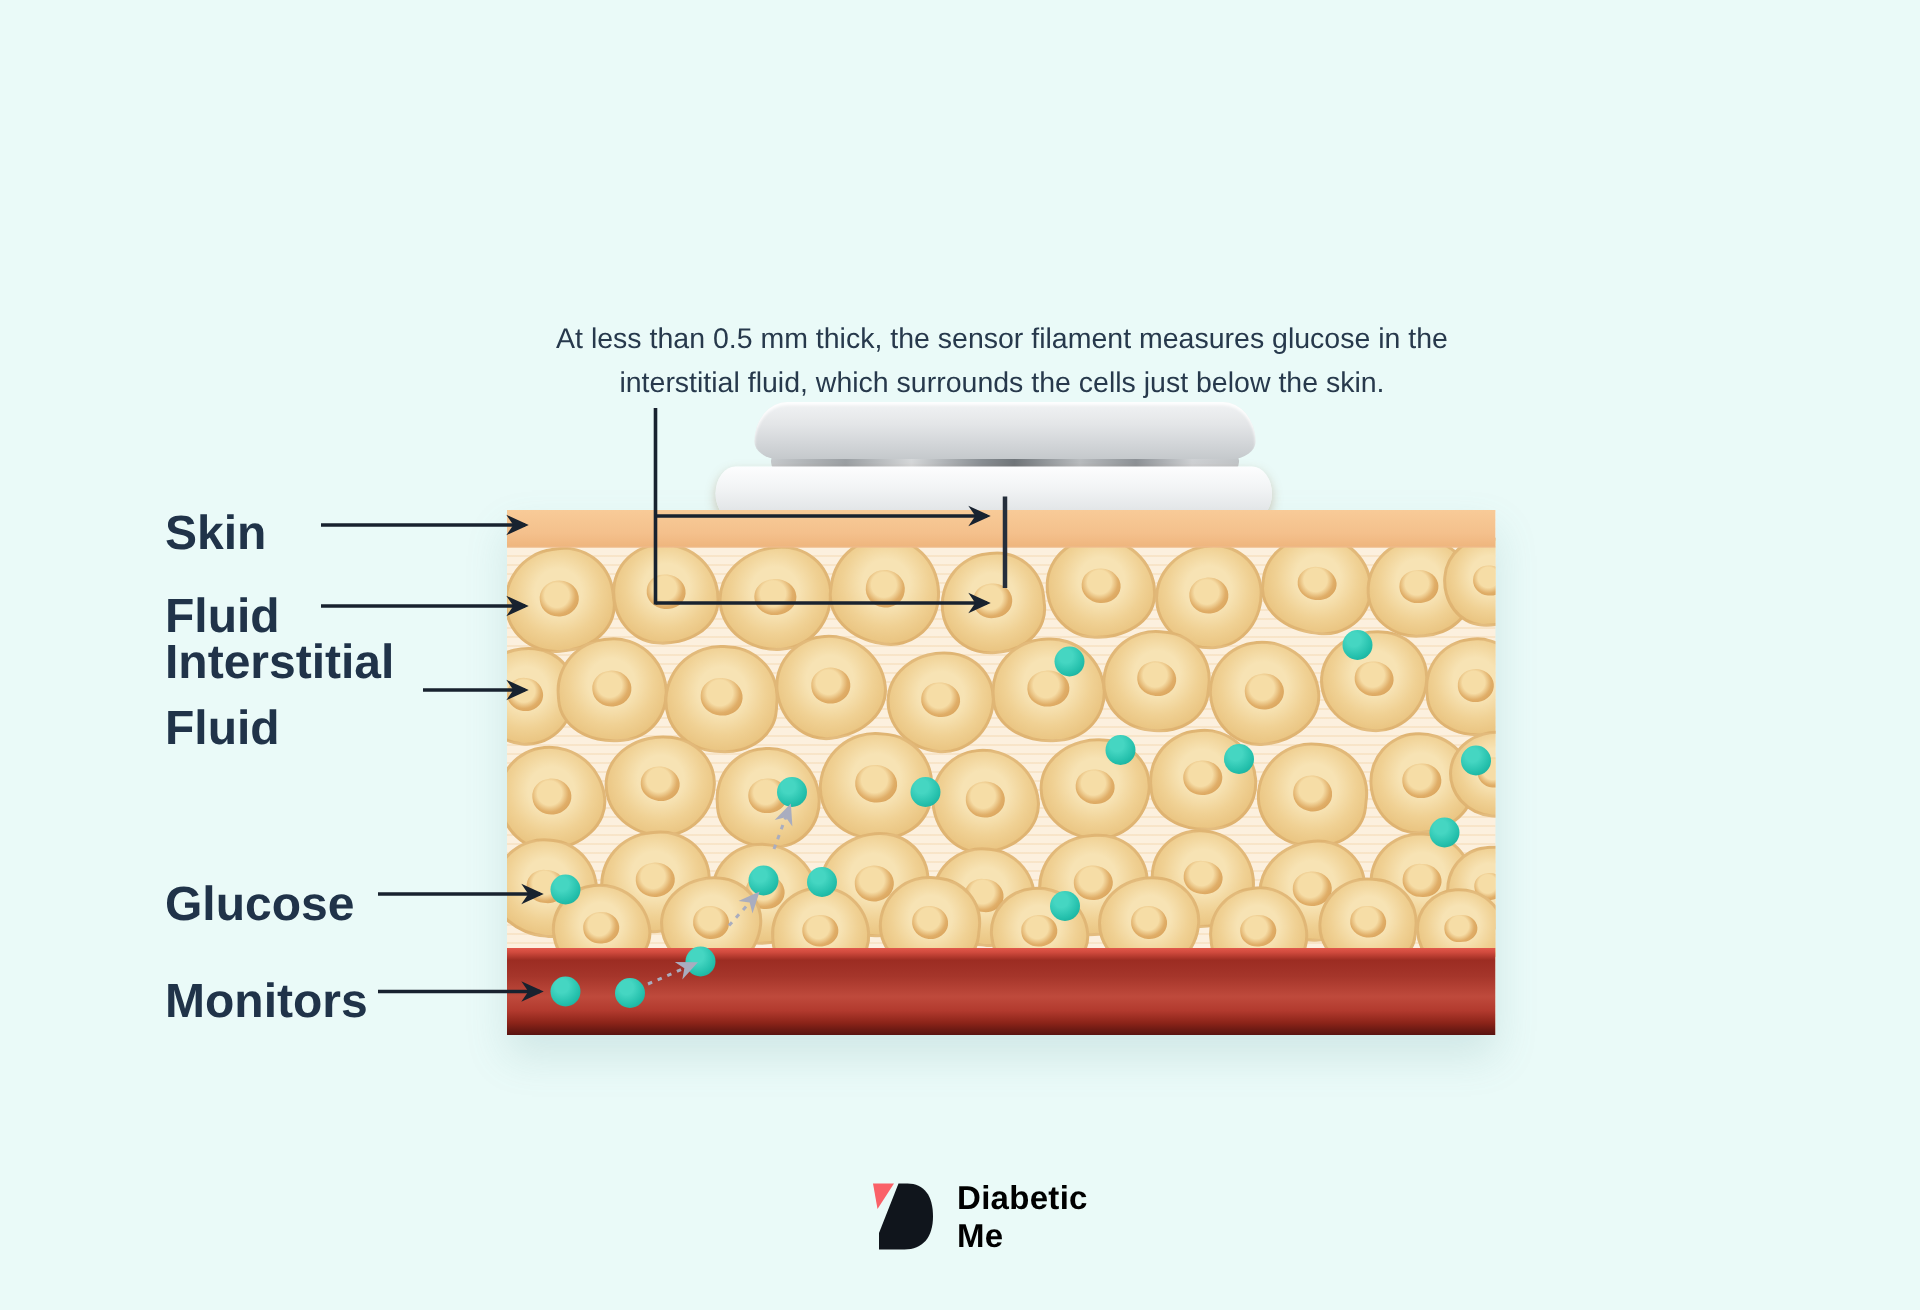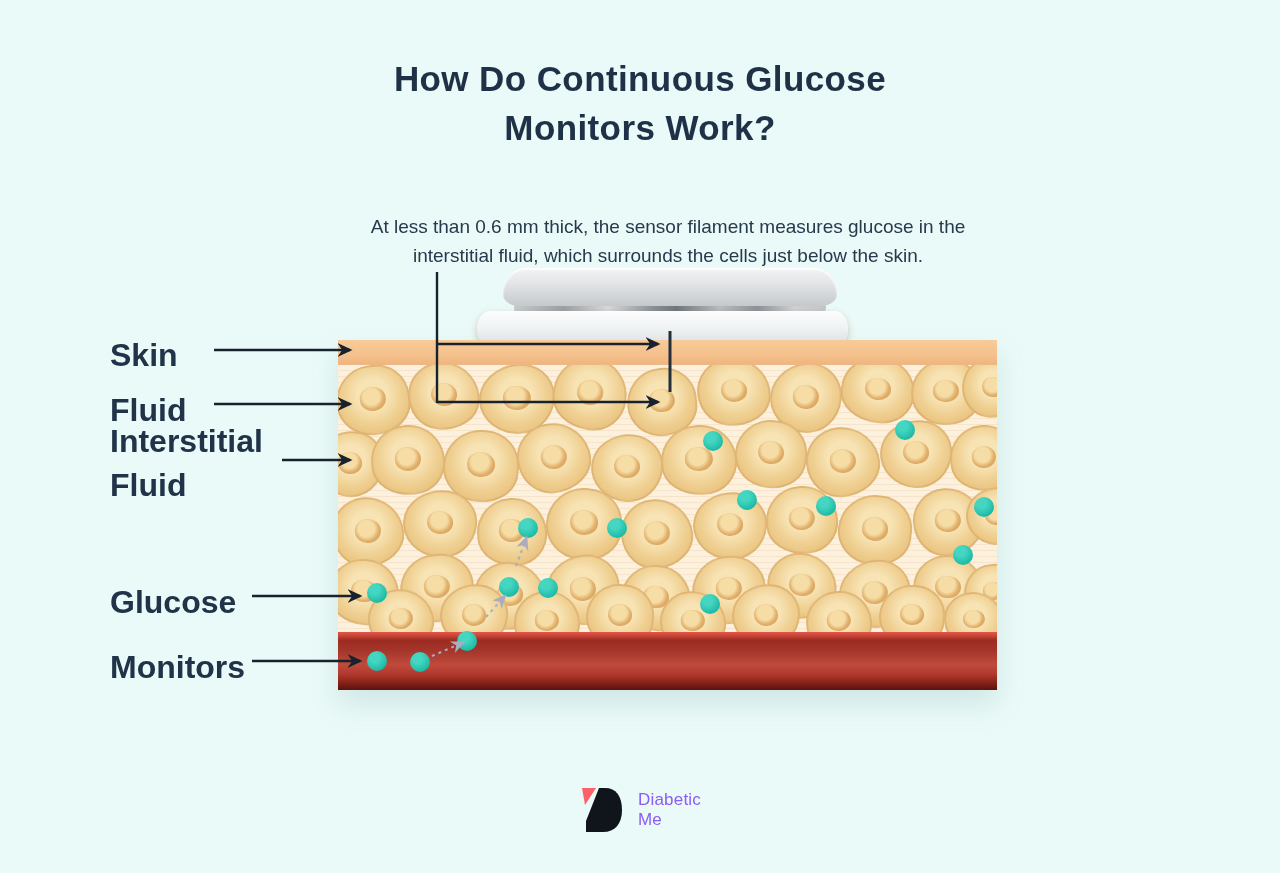--- a/index.html
+++ b/index.html
@@ -51,32 +51,29 @@
     box-shadow:0 3px 7px rgba(140,100,60,.35);}
 
   
   .side-label{position:absolute;font-size:32px;font-weight:600;line-height:1.38;color:#203349;z-index:7;}
 
   
   .overlay{position:absolute;left:0;top:0;z-index:8;pointer-events:none;}
 
   
   .logo{position:absolute;left:578px;top:786px;display:flex;align-items:center;gap:14px;z-index:7;}
-  .logo-text{font-size:17px;font-weight:400;line-height:1.15;color:#8b5cf6;letter-spacing:.2px;}
+  .logo-text{font-size:22px;font-weight:700;line-height:1.15;color:#000000;letter-spacing:.2px;}
 </style>
 </head>
 <body>
 
 <div class="canvas">
 
-  <div class="title">
-    <span>How Do Continuous Glucose Monitors Work?</span>
-  </div>
-
-  <p class="subtitle">At less than 0.6 mm thick, the sensor filament measures glucose in the interstitial fluid, which surrounds the cells just below the skin.</p>
+
+  <p class="subtitle">At less than 0.5 mm thick, the sensor filament measures glucose in the interstitial fluid, which surrounds the cells just below the skin.</p>
 
   <div>
     <div class="device-inner"></div>
     <div class="device-dome"></div>
     <div class="device-base"></div>
   </div>
 
   <div class="scene" id="scene" style="left: 338px; top: 340px; width: 659px; height: 350px;">
     <div class="tissue"></div>
     <div id="cells">

